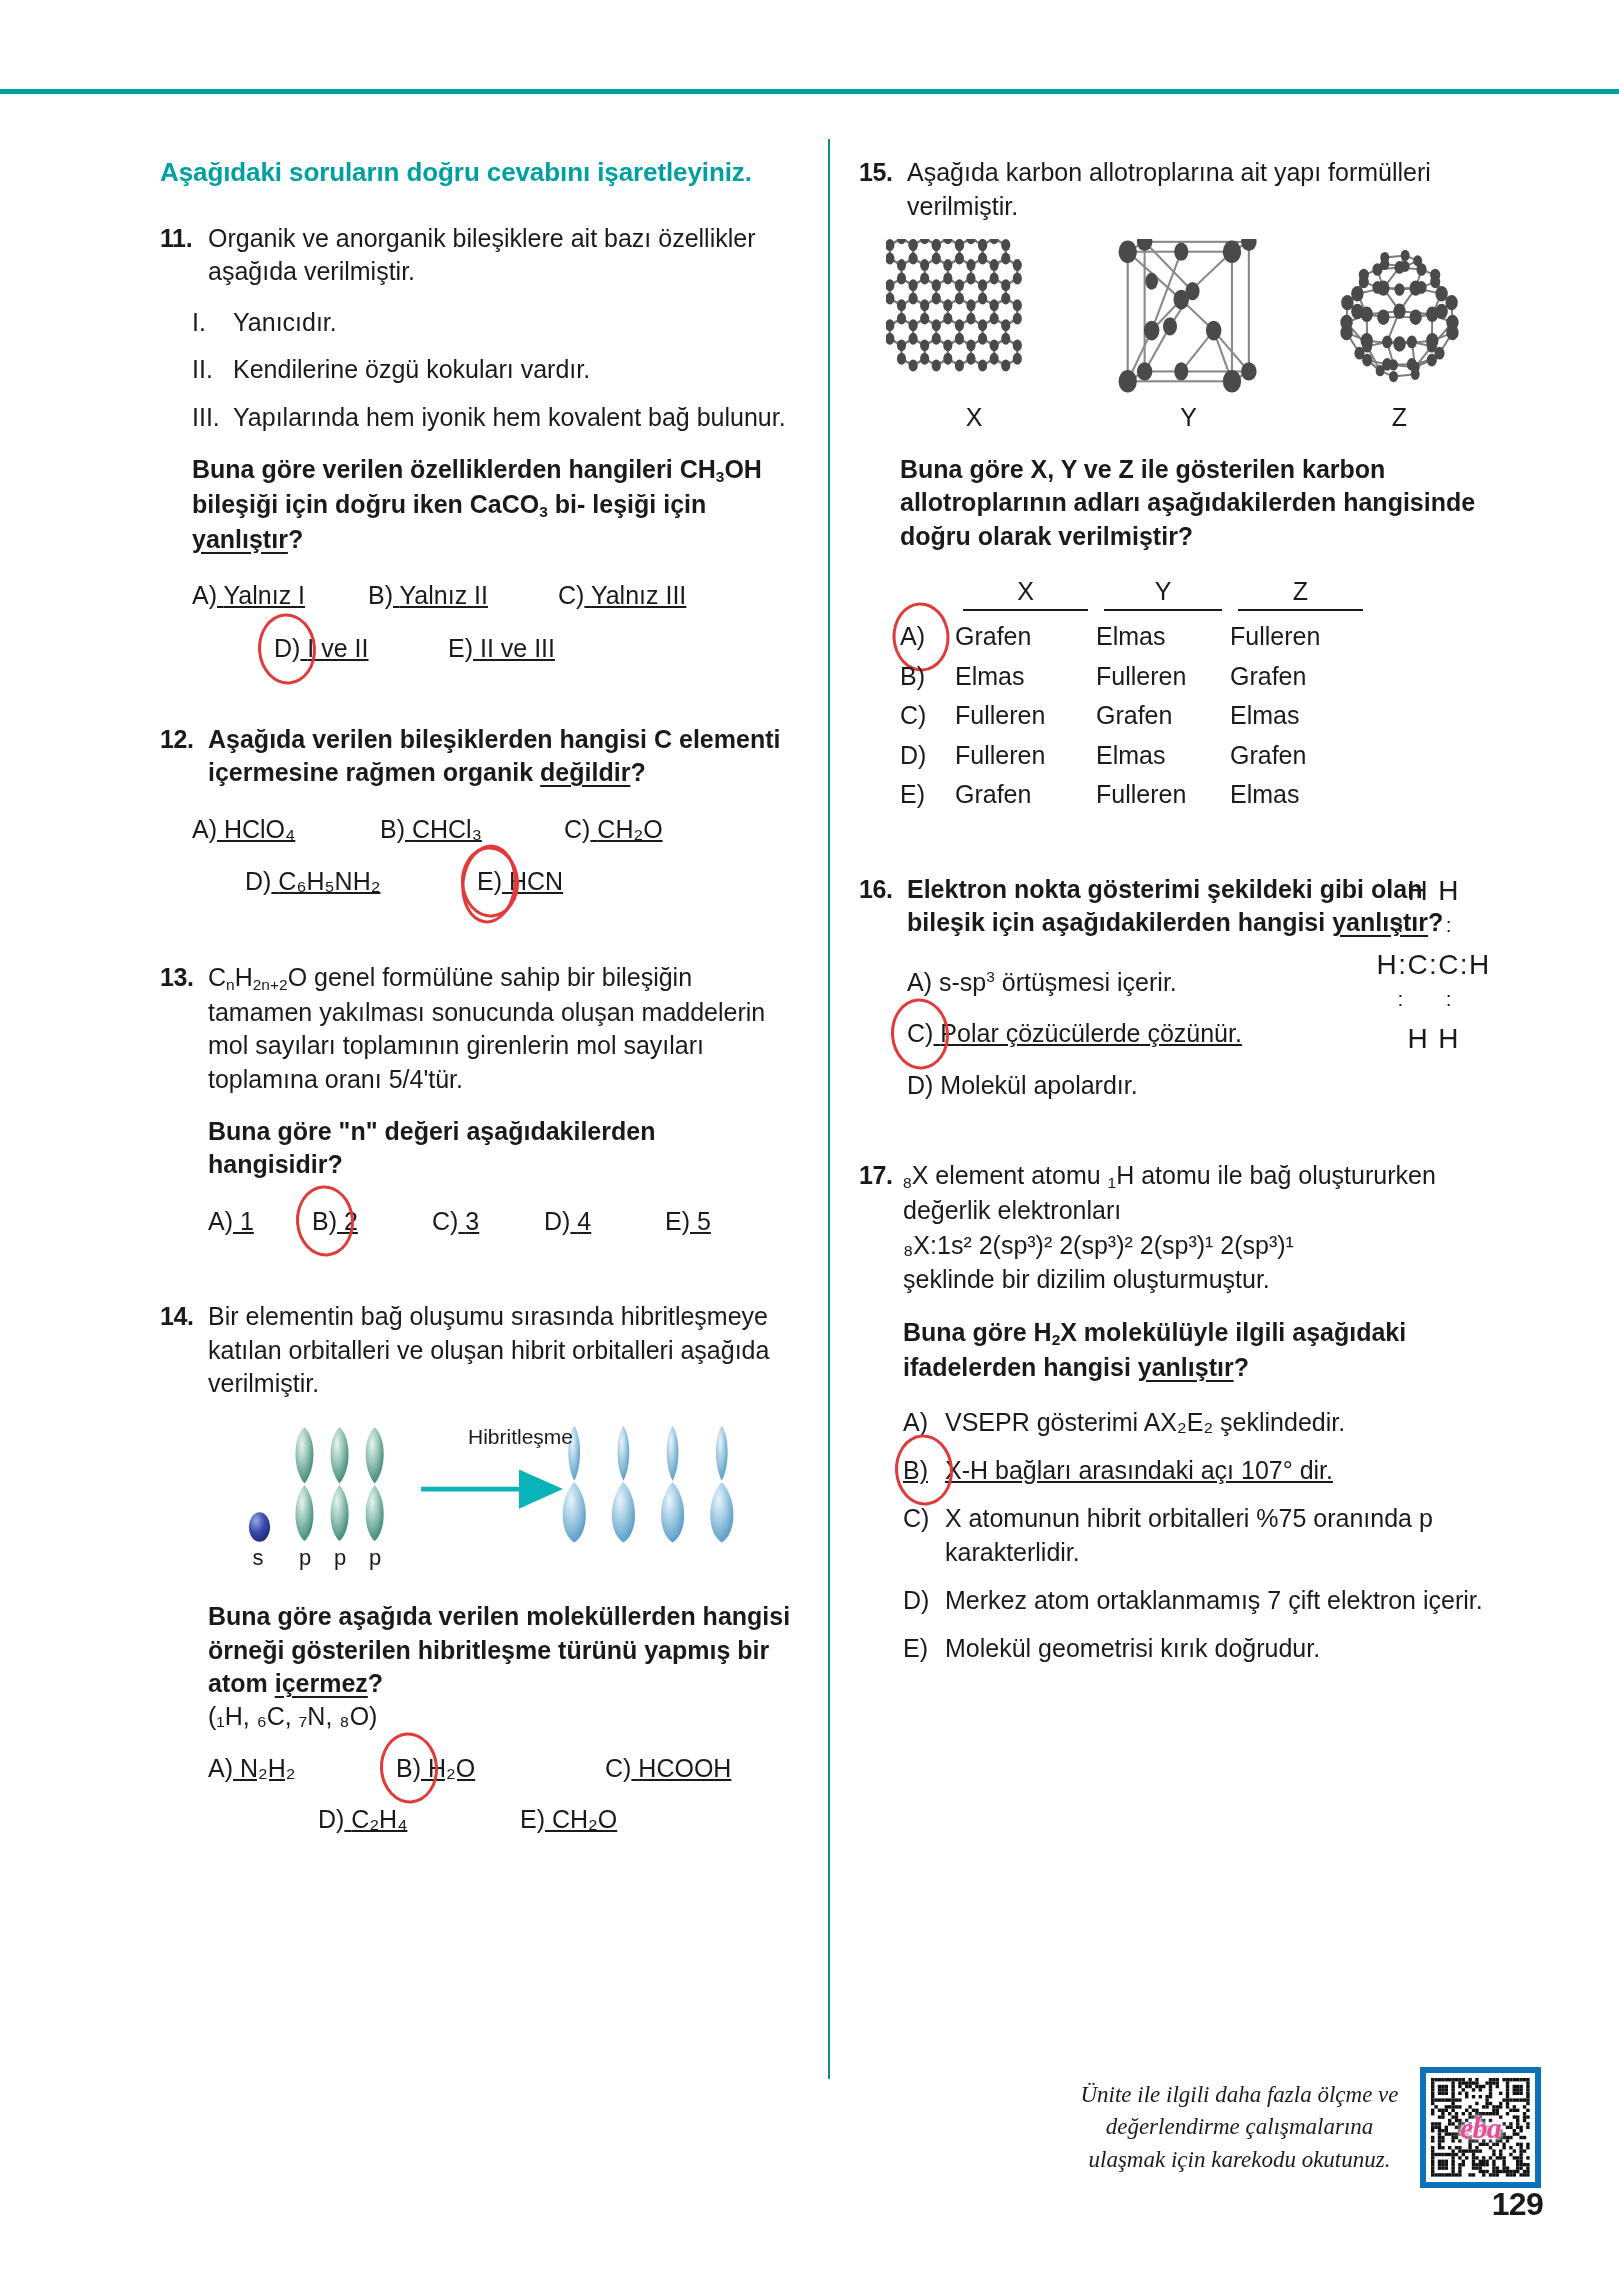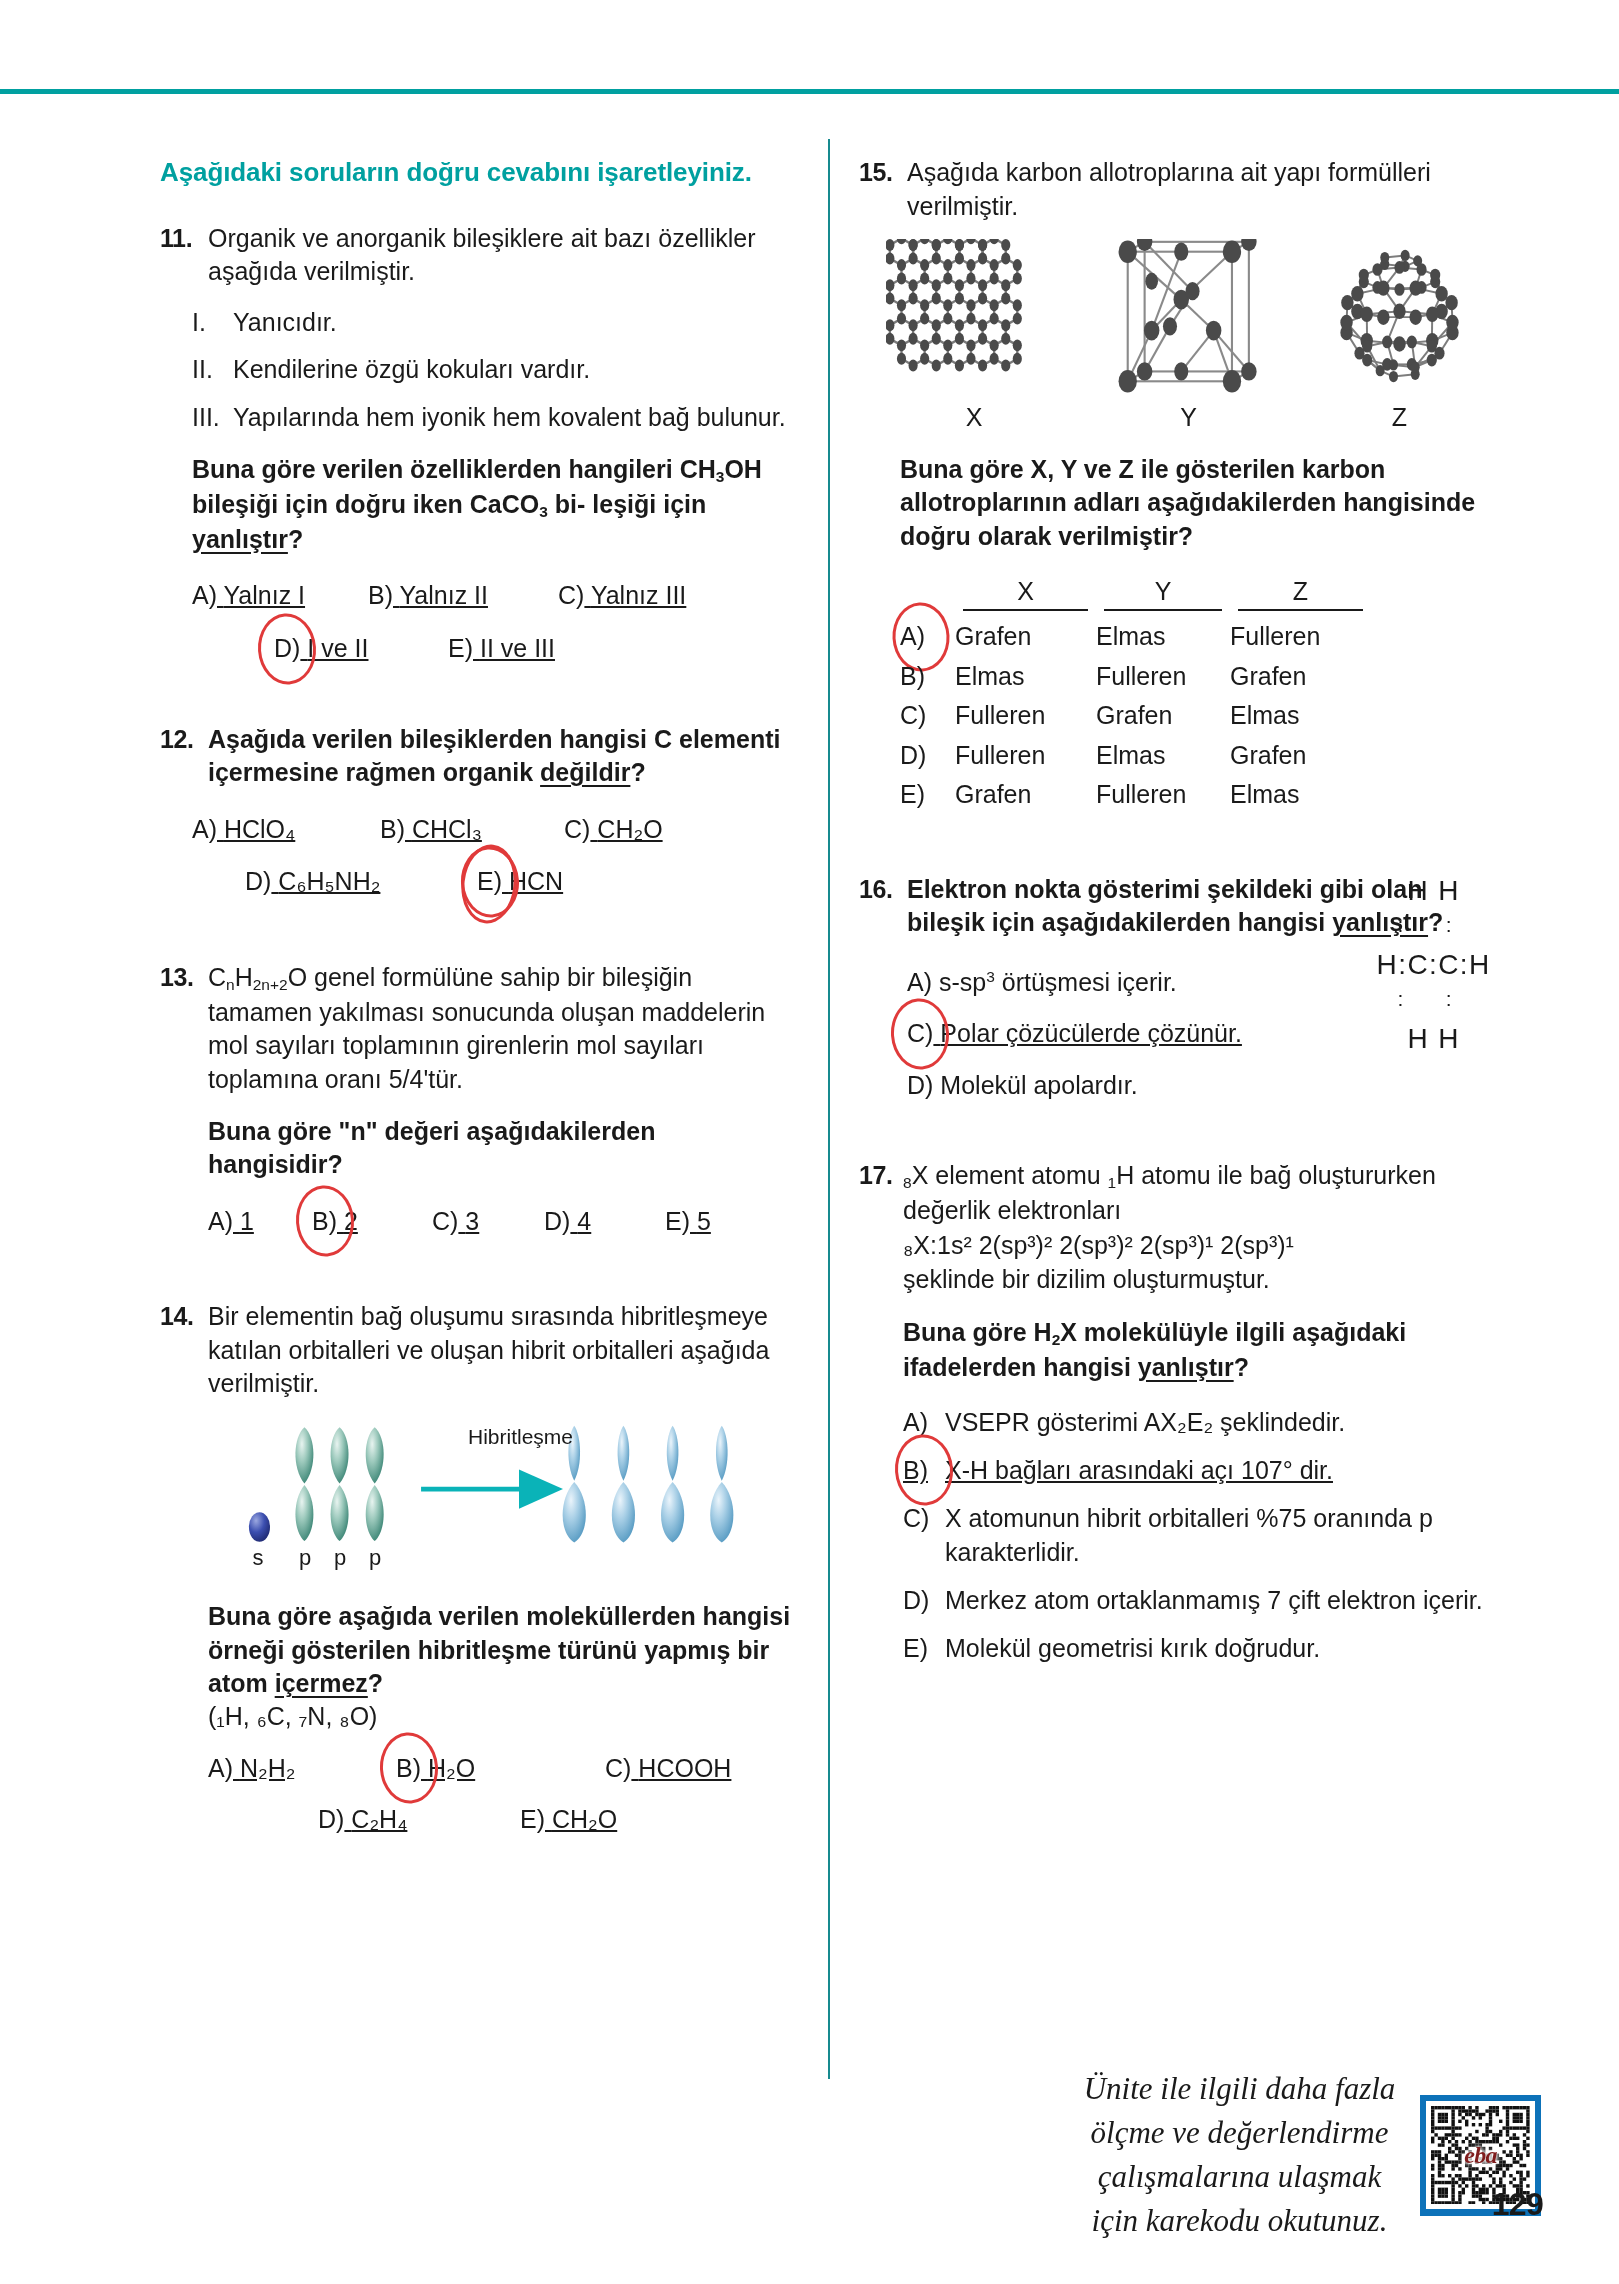--- a/index.html
+++ b/index.html
@@ -210,21 +210,21 @@
     position: absolute;
     left: 986px; top: 2067px;
     width: 555px;
     display: flex;
     align-items: center;
     justify-content: flex-end;
   }
   .footer-note {
     font-family: "Liberation Serif", serif;
     font-style: italic;
-    font-size: 31px;
+    font-size: 23px;
     line-height: 1.42;
     text-align: center;
     width: 330px;
     margin-right: 15.5px;
   }
   .qr-wrap {
     position: relative;
     width: 121px; height: 121px;
     background: #0d72b9;
     padding: 6.3px;
@@ -238,22 +238,22 @@
     box-sizing: border-box;
   }
   .qr-canvas { position: relative; width: 100%; height: 100%; }
   .eba {
     position: absolute;
     left: 50%; top: 50%;
     transform: translate(-50%, -50%);
     font-family: "Liberation Serif", serif;
     font-style: italic;
     font-weight: bold;
-    font-size: 24px;
-    color: #7f1d1d;
+    font-size: 30px;
+    color: #ec4899;
     text-shadow: 0 0 2.8px #fff, 0 0 4.9px #fff, 0 0 7px #fff;
     letter-spacing: -0.7px;
   }
   .page-no {
     position: absolute;
     right: 77px; top: 2186px;
     font-size: 32px;
     font-weight: bold;
     letter-spacing: -0.7px;
   }

